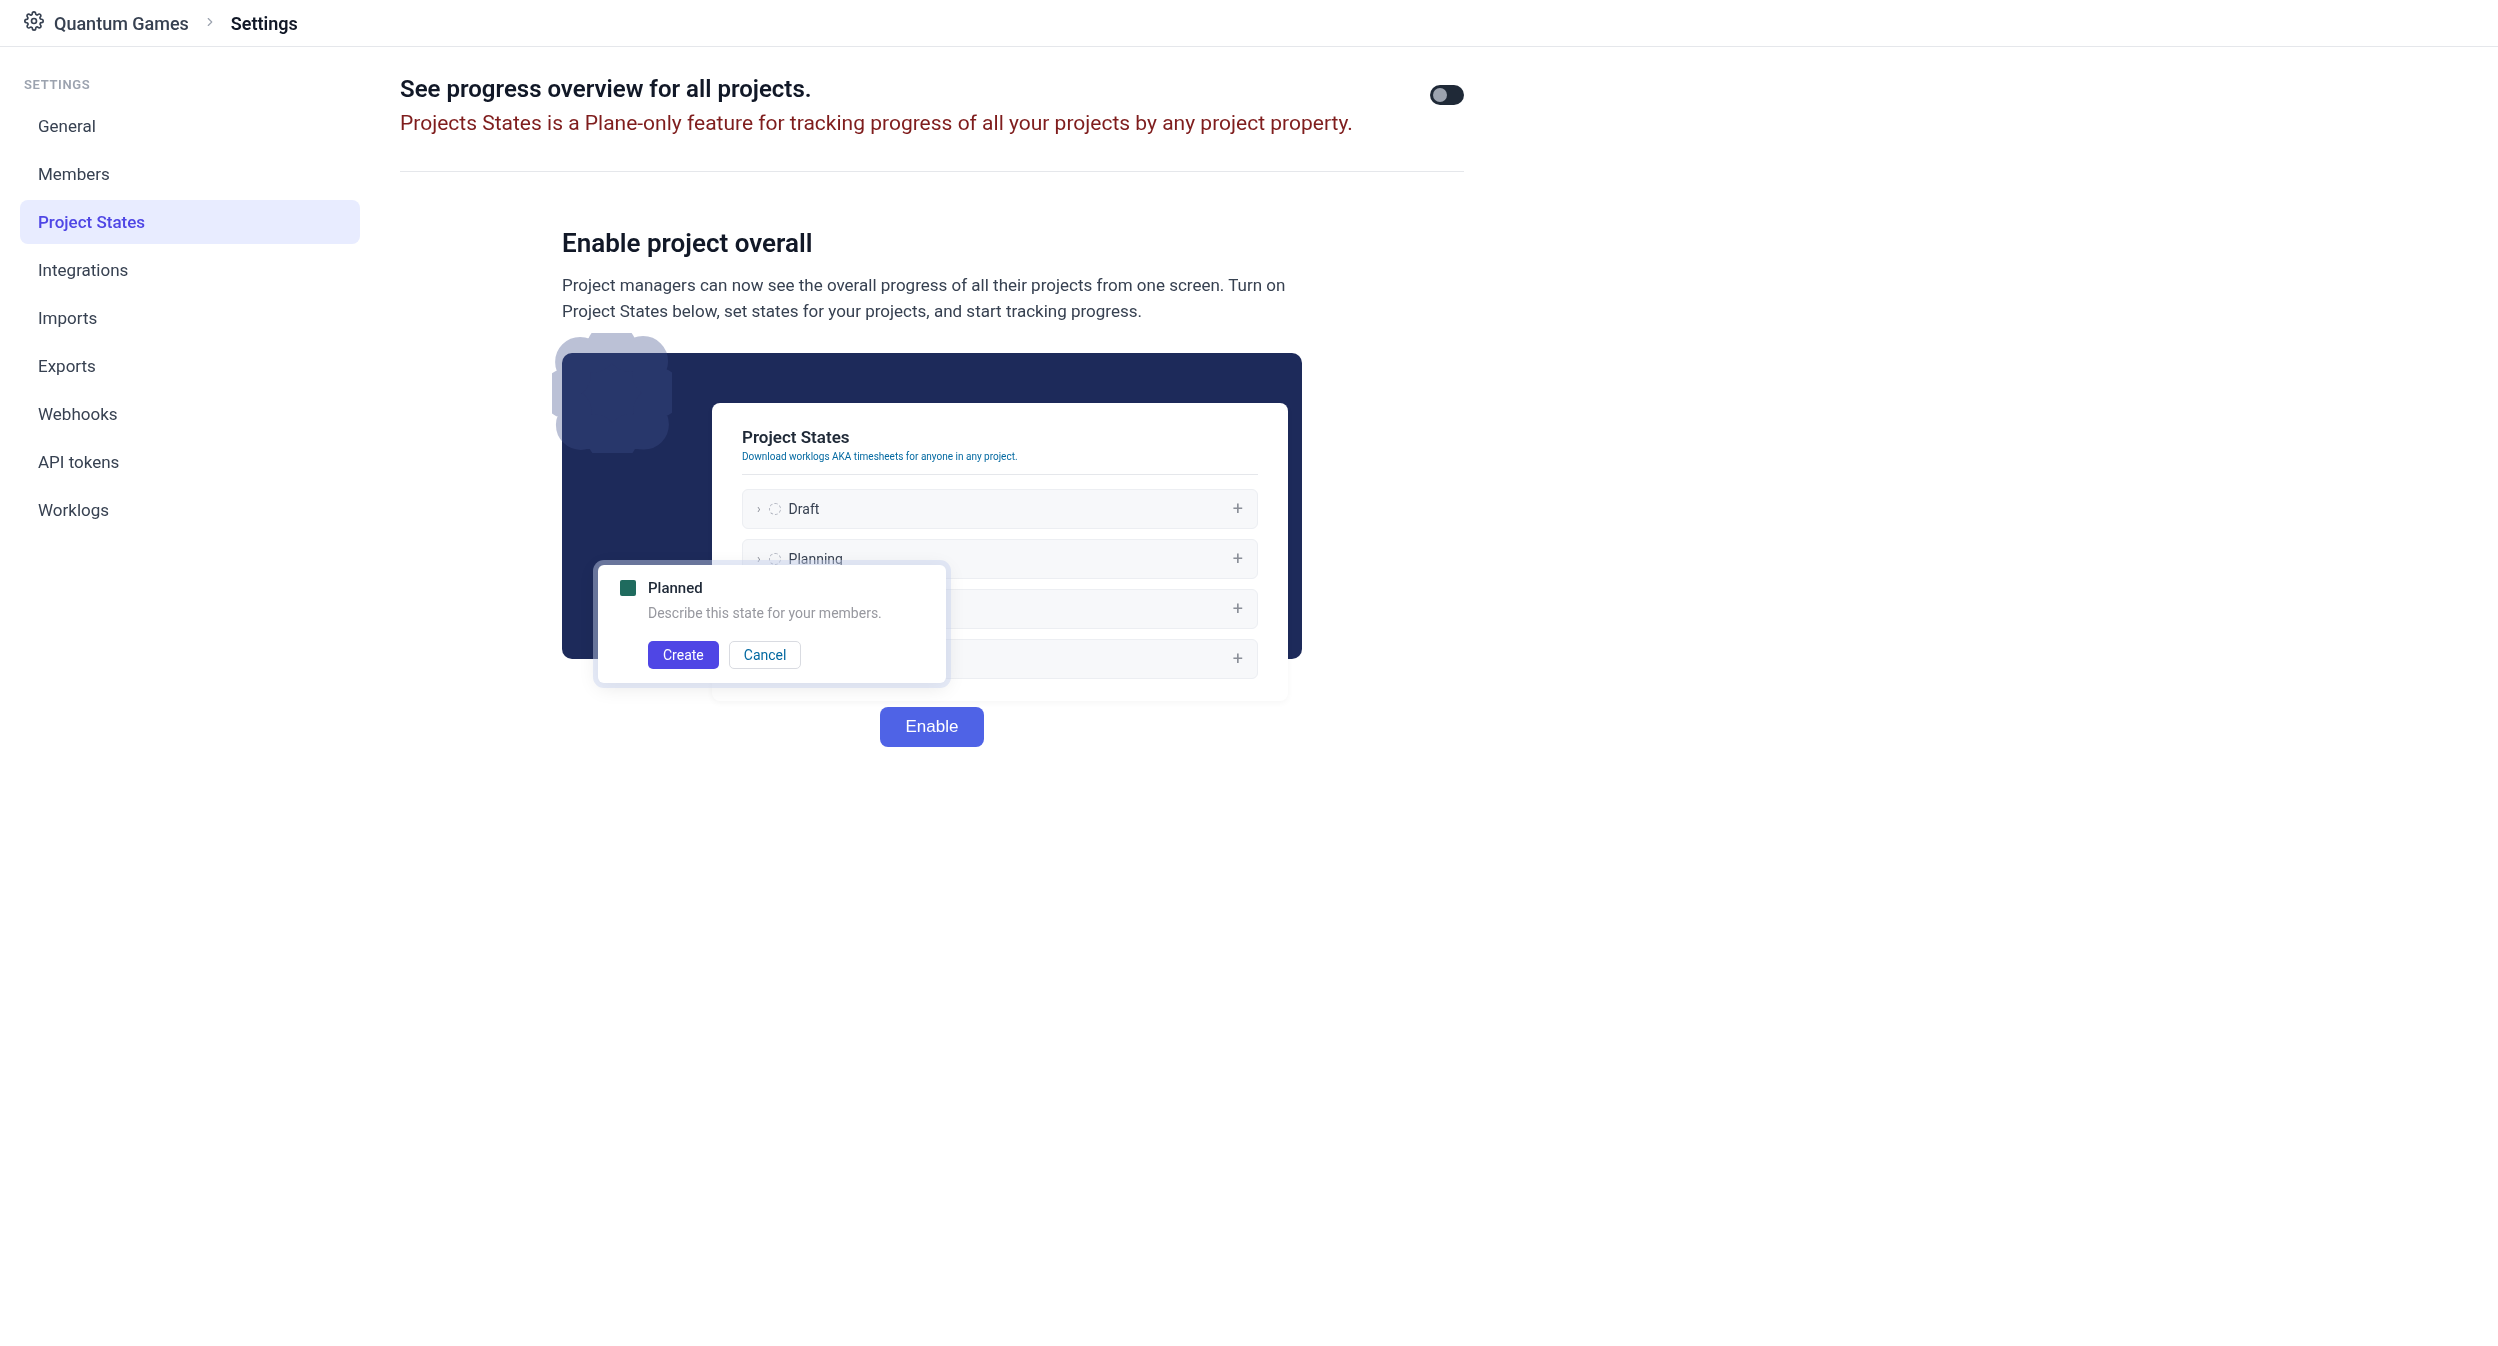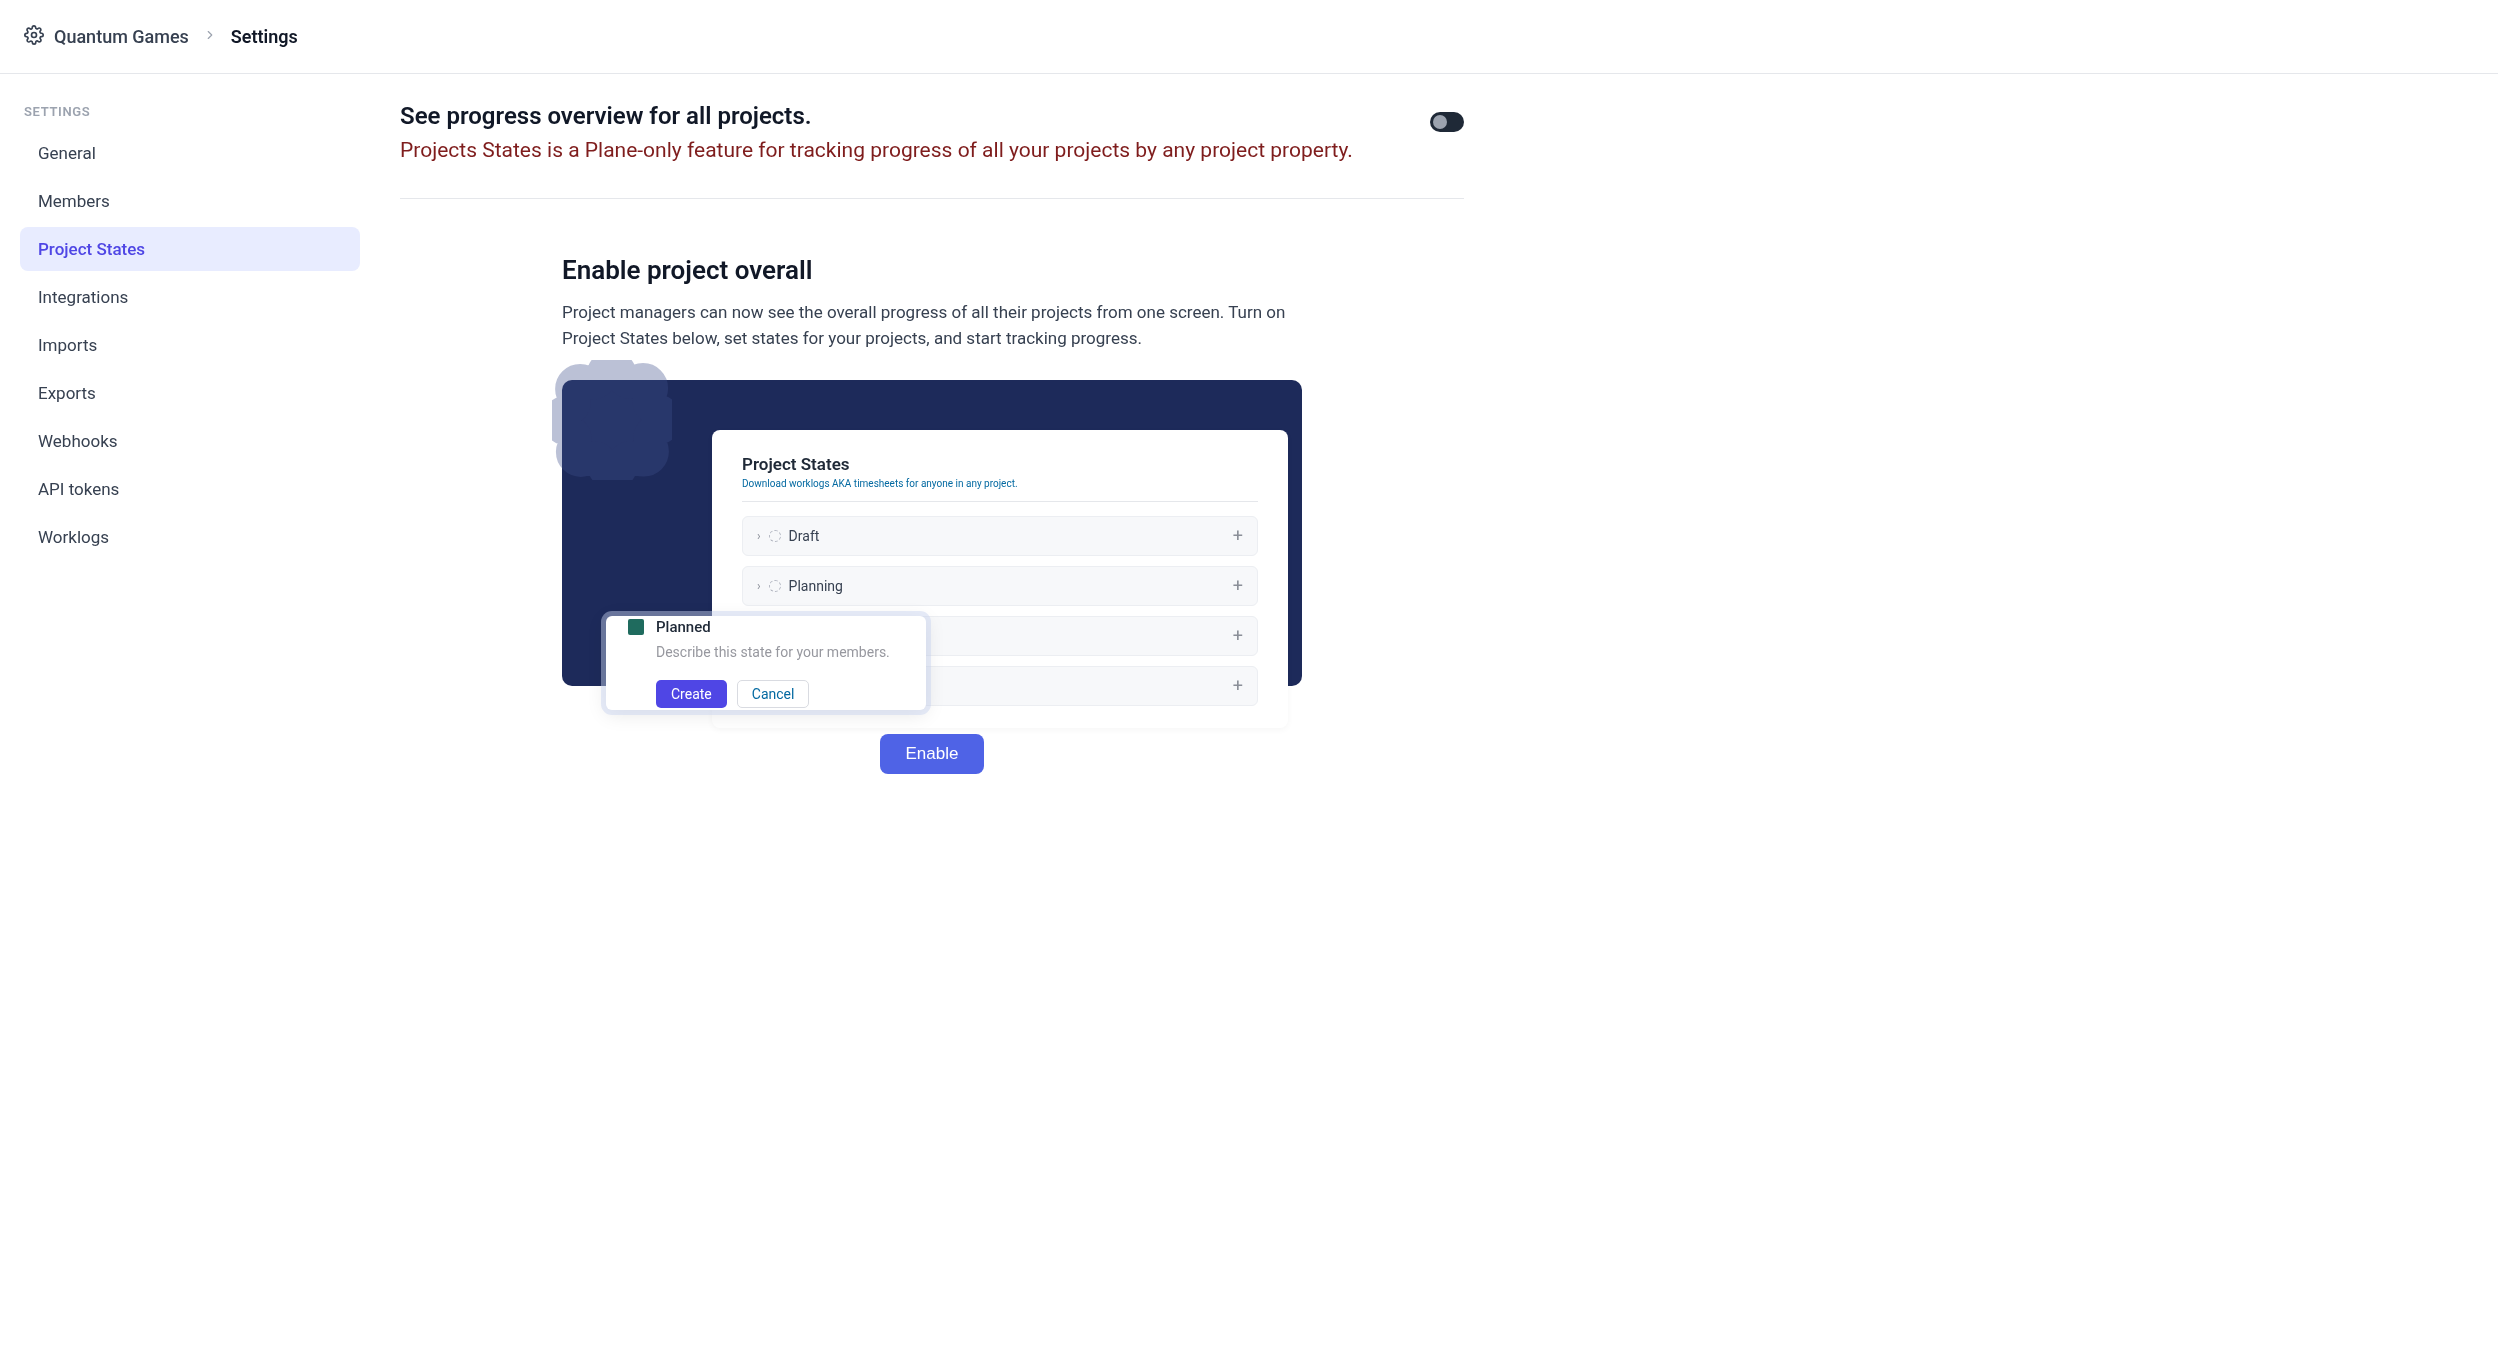--- a/index.html
+++ b/index.html
@@ -11,21 +11,21 @@
     font-size: 16px;
   }
 
   
   .topbar {
     display: flex;
     align-items: center;
     gap: 14px;
     padding: 16px 24px;
     border-bottom: 1px solid #e5e7eb;
-    height: 74px;
+    height: 47px;
   }
   .breadcrumb { display:flex; align-items:center; gap:14px; }
   .breadcrumb .org {
     display:flex; align-items:center; gap:10px;
     color:#374151; font-size:18px; font-weight:500;
   }
   .breadcrumb .sep { color:#9ca3af; }
   .breadcrumb .page { color:#111827; font-weight:600; font-size:18px; }
   .gear-icon svg { width:20px; height:20px; stroke:#374151; }
 
@@ -133,26 +133,26 @@
   }
   .state-row .left { display:flex; align-items:center; gap:8px; }
   .state-row .chev { color:#8b8f98; font-size:12px; }
   .state-row .dot {
     width:12px; height:12px; border:1.5px dashed #b1b5c0; border-radius:50%;
   }
   .state-row .plus { color:#8b8f98; font-size:18px; line-height:1; }
 
   .popup {
     position:absolute;
-    left:44px;
+    left:36px;
     bottom:-24px;
-    width:320px;
+    width:348px;
     background:#ffffff;
     border-radius:6px;
-    padding:2px 22px;
+    padding:14px 22px;
     box-shadow: 0 0 0 5px rgba(200,210,240,0.45), 0 4px 20px rgba(0,0,0,0.1);
   }
   .popup .p-row { display:flex; align-items:center; gap:12px; margin-bottom:8px; }
   .popup .swatch { width:16px; height:16px; background:#1f6b5e; border-radius:2px; }
   .popup .p-name { font-size:15px; font-weight:500; color:#1f2937; }
   .popup .p-desc { font-size:14px; color:#97989f; margin-left:28px; margin-bottom:20px; }
   .popup .p-btns { display:flex; gap:10px; margin-left:28px; }
   .popup .btn {
     padding:5px 14px; border-radius:5px; font-size:14px; cursor:pointer;
     border:1px solid transparent;

